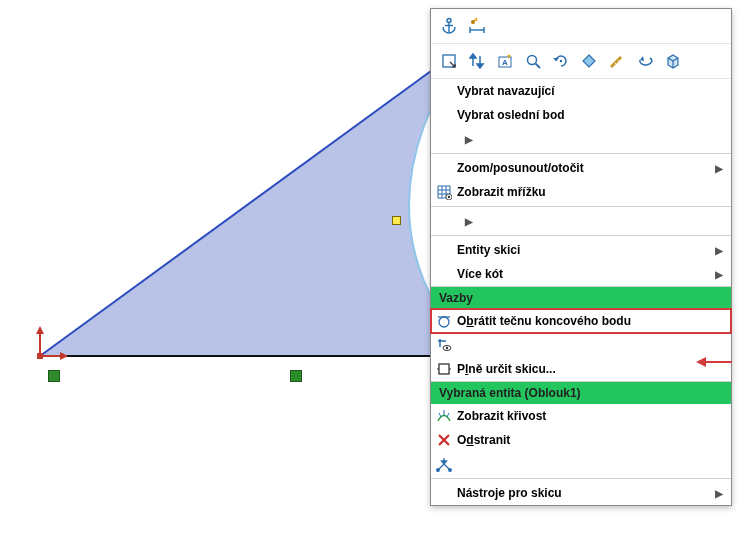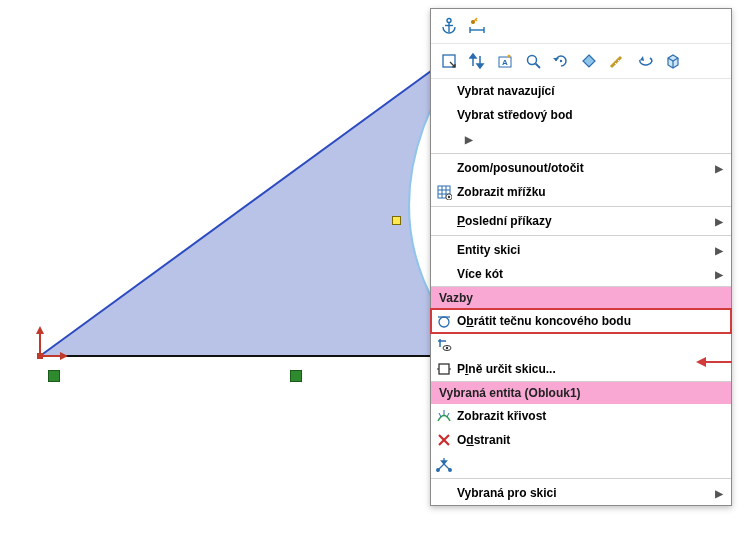--- a/index.html
+++ b/index.html
@@ -82,21 +82,21 @@
   }
   .menu-arrow {
     font-size: 10px;
     color: #555;
     padding-left: 8px;
   }
   .menu-header {
     font-weight: bold;
     padding: 4px 8px 4px 8px;
     border-top: 1px solid #d0d0d0;
-    background: #f9a8d4;
+    background: #22c55e;
     color: #222;
   }
   .sep {
     height: 1px;
     background: #d0d0d0;
     margin: 2px 0;
   }
   .highlight-row {
     outline: 2px solid #d23b3b;
     outline-offset: -1px;
@@ -231,21 +231,21 @@
         </svg>
       </div>
   </div>
 
   <div class="menu-item">
       <span class="menu-icon-slot"></span>
       <span class="menu-label">Vybrat navazující</span>
     </div>
   <div class="menu-item">
       <span class="menu-icon-slot"></span>
-      <span class="menu-label">Vybrat středový bod</span>
+      <span class="menu-label">Vybrat oslední bod</span>
     </div>
   <div class="menu-item">
       <span class="menu-icon-slot"></span>
       <span class="menu-arrow">▶</span>
     </div>
   <div class="sep"></div>
   <div class="menu-item">
       <span class="menu-icon-slot"></span>
       <span class="menu-label">Zoom/posunout/otočit</span>
       <span class="menu-arrow">▶</span>
@@ -262,21 +262,20 @@
           </g>
           <circle cx="13" cy="13" r="3" fill="#fff" stroke="#333" stroke-width="0.8"></circle>
           <circle cx="13" cy="13" r="1.2" fill="#333"></circle>
         </svg>
       </span>
     <span class="menu-label">Zobrazit mřížku</span>
   </div>
   <div class="sep"></div>
   <div class="menu-item">
       <span class="menu-icon-slot"></span>
-      <span class="menu-label"><u class="mn">P</u>oslední příkazy</span>
       <span class="menu-arrow">▶</span>
     </div>
   <div class="sep"></div>
   <div class="menu-item">
       <span class="menu-icon-slot"></span>
       <span class="menu-label">Entity skici</span>
       <span class="menu-arrow">▶</span>
     </div>
   <div class="menu-item">
       <span class="menu-icon-slot"></span>
@@ -349,21 +348,21 @@
             <line x1="8" y1="2" x2="8" y2="6"></line>
             <polygon points="8,8 5.5,5 10.5,5" fill="#2a6db0"></polygon>
           </g>
         </svg>
       </span>
   </div>
 
   <div class="sep"></div>
   <div class="menu-item">
       <span class="menu-icon-slot"></span>
-      <span class="menu-label">Vybraná pro skici</span>
+      <span class="menu-label">Nástroje pro skicu</span>
       <span class="menu-arrow">▶</span>
     </div>
 
 </div>
 
 <svg class="red-arrow" width="40" height="16">
   <line x1="38" y1="8" x2="10" y2="8" stroke="#d23b3b" stroke-width="2"></line>
   <polygon points="2,8 12,3 12,13" fill="#d23b3b"></polygon>
 </svg>
 

